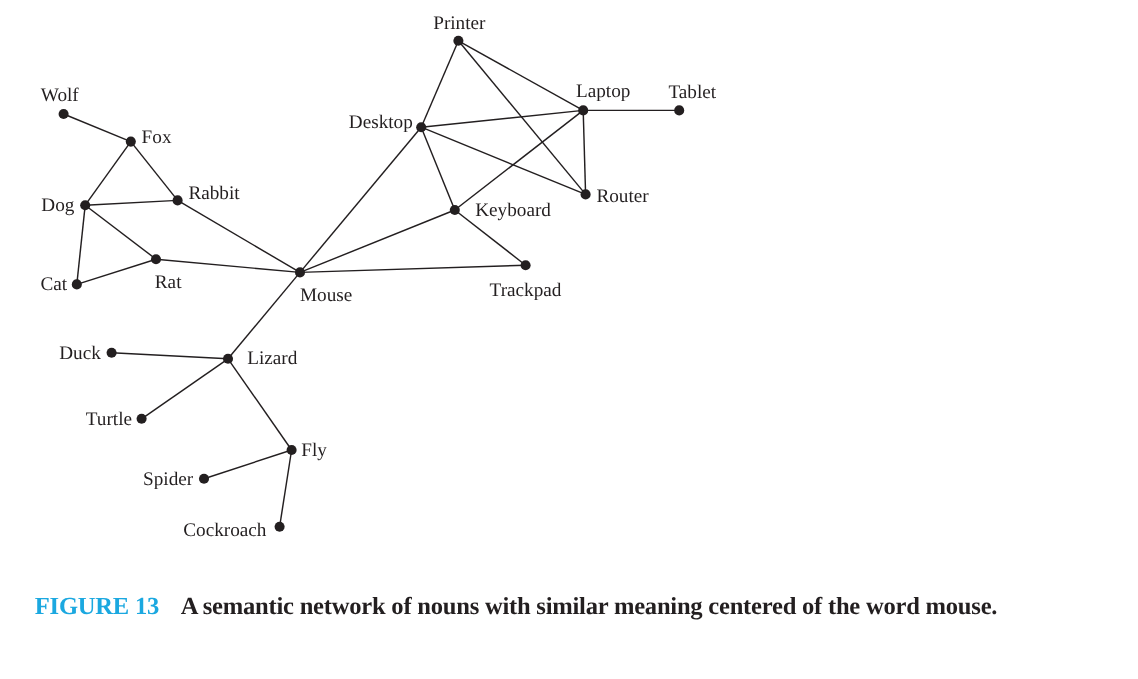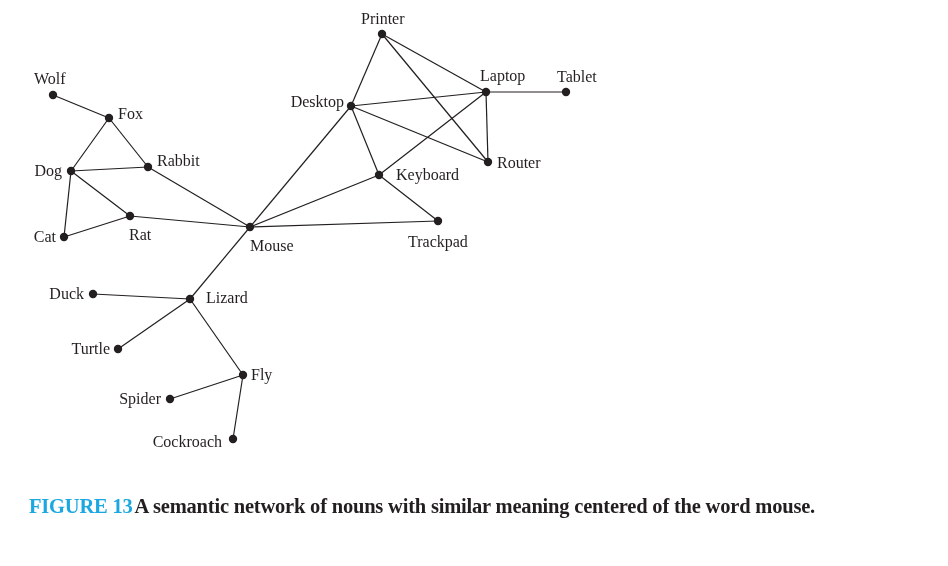--- a/index.html
+++ b/index.html
@@ -6,21 +6,21 @@
   body { width: 948px; height: 566px; position: relative; overflow: hidden; }
   #graph { position: absolute; left: 0; top: 0; }
   .edge { stroke: #231f20; stroke-width: 1.2; }
   .node { fill: #231f20; }
   .node-label { font-family: "Liberation Serif", serif; font-size: 16px; fill: #231f20; }
   .caption {
     position: absolute; left: 29px; top: 492px; width: 905px;
     font-family: "Liberation Serif", serif; font-weight: bold; font-size: 20.5px;
     line-height: 29px; color: #231f20; letter-spacing: -0.2px;
   }
-  .caption .fig-label { color: #1ba8e0; margin-right: 2px; }
+  .caption .fig-label { color: #1ba8e0; margin-right: 18px; }
 </style>
 </head>
 <body>
 
 <svg id="graph" width="948" height="480" viewBox="0 0 948 480">
   <g id="edges">
       <line x1="53" y1="95" x2="109" y2="118" class="edge"></line>
       <line x1="109" y1="118" x2="71" y2="171" class="edge"></line>
       <line x1="109" y1="118" x2="148" y2="167" class="edge"></line>
       <line x1="71" y1="171" x2="148" y2="167" class="edge"></line>

